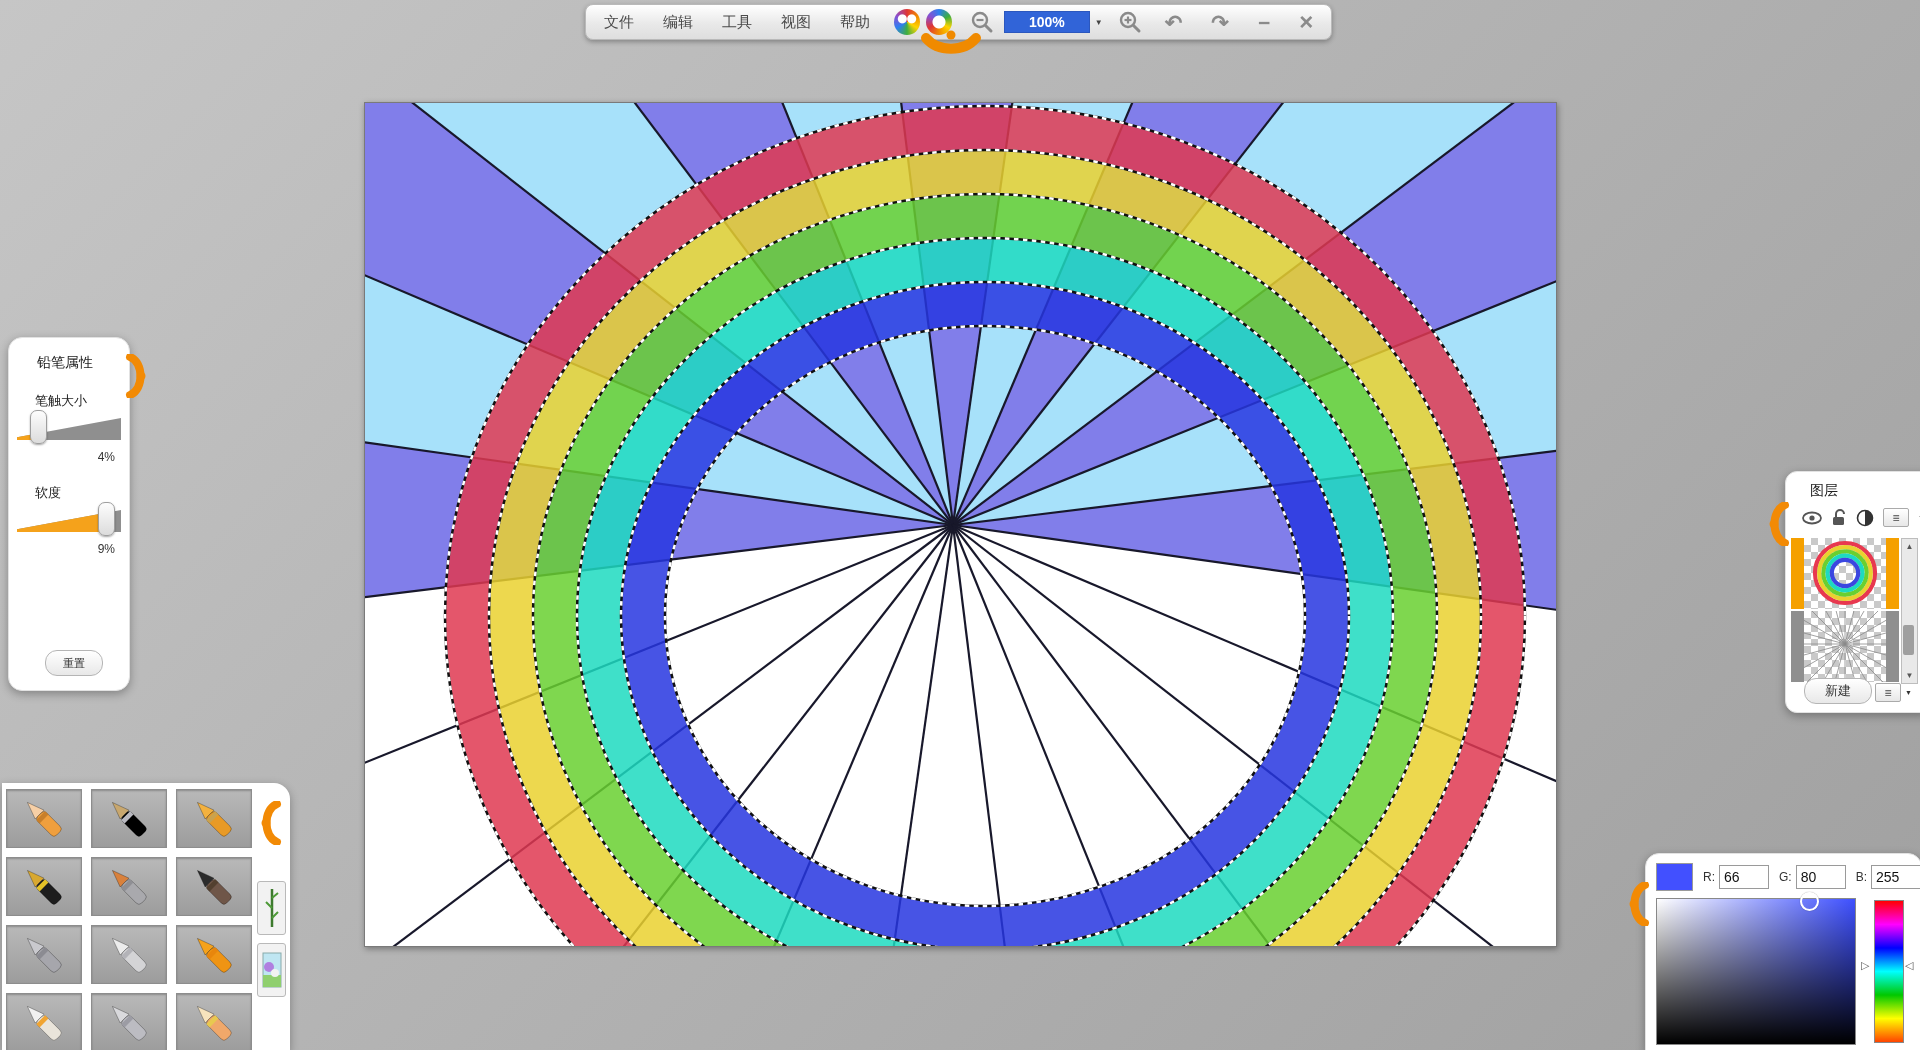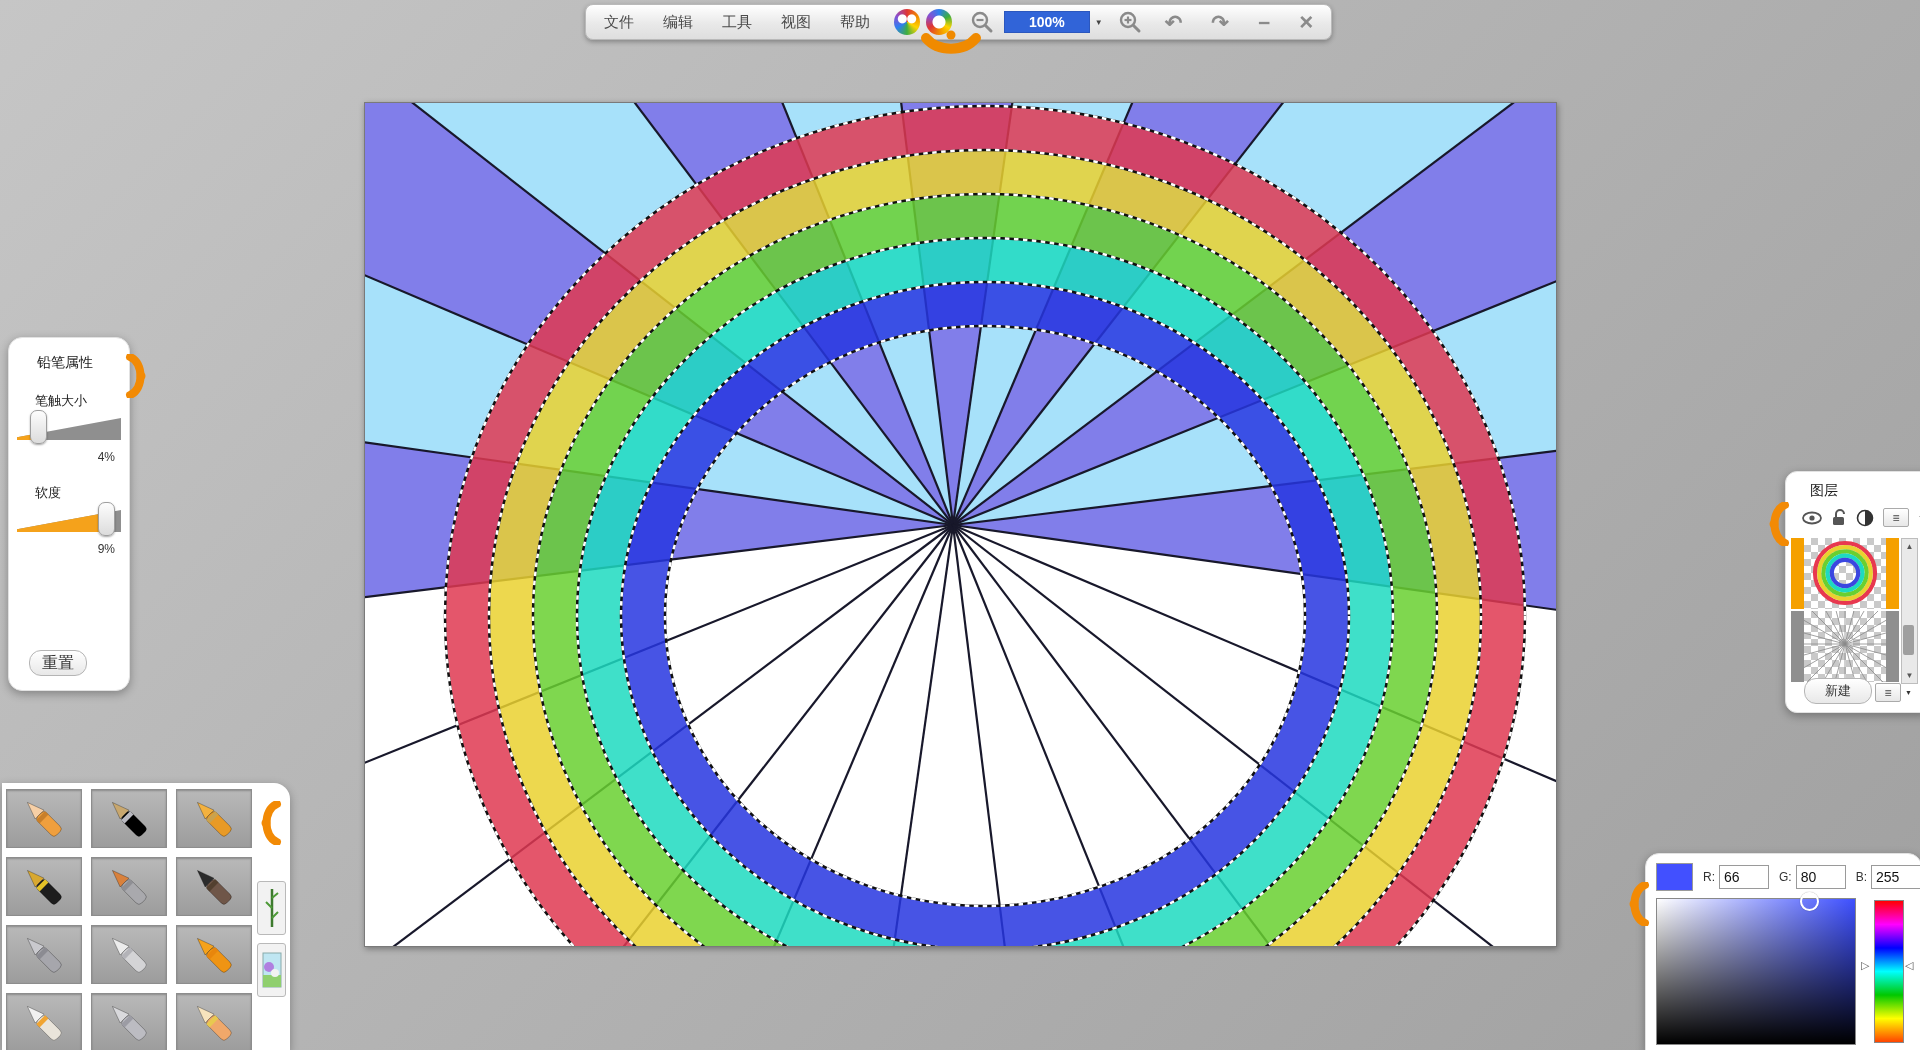--- a/index.html
+++ b/index.html
@@ -46,23 +46,23 @@
   .pp-title{font-size:14px;color:#222;margin:16px 15px 0 28px}
   .pp-label{font-size:13px;color:#222;margin:20px 0 0 26px}
   .slider{position:relative;height:34px;margin:2px 8px 0 8px}
   .wedge{position:absolute;left:0;right:0;bottom:6px;height:22px;background:#8f8f8f;
          clip-path:polygon(0 88%,100% 0,100% 100%,0 100%)}
   .wedge-fill{position:absolute;left:0;top:0;bottom:0;background:#f5a21b}
   .thumb{position:absolute;top:-2px;width:15px;height:32px;border-radius:7px;
          background:linear-gradient(#fdfdfd,#dcdcdc);border:1px solid #9e9e9e;
          box-shadow:0 1px 2px rgba(0,0,0,.35)}
   .pp-value{font-size:12px;color:#333;text-align:right;margin:4px 14px 0 0}
-  .reset-btn{position:absolute;left:20px;bottom:14px;width:56px;height:24px;border-radius:12px;
+  .reset-btn{position:absolute;left:36px;bottom:14px;width:56px;height:24px;border-radius:12px;
              background:linear-gradient(#fff,#e8e8e8);border:1px solid #b5b5b5;
-             font-size:16px;color:#333;display:flex;align-items:center;justify-content:center}
+             font-size:11px;color:#333;display:flex;align-items:center;justify-content:center}
 
   
   .palette{left:2px;top:783px;width:288px;height:268px;border-radius:0 16px 0 0;border:none}
   .tool-grid{position:absolute;left:4px;top:6px;display:grid;
              grid-template-columns:repeat(3,76px);grid-auto-rows:59px;gap:9px}
   .tool-cell{background:linear-gradient(#b9b9b9,#9c9c9c);border:1px solid #8d8d8d;
              box-shadow:inset 0 1px 2px rgba(0,0,0,.25);display:flex;
              align-items:center;justify-content:center}
   .side-strip{position:absolute;right:2px;top:0;width:34px;height:100%}
   .side-tab{position:absolute;left:3px;width:27px;height:52px;background:#f2f2f2;

